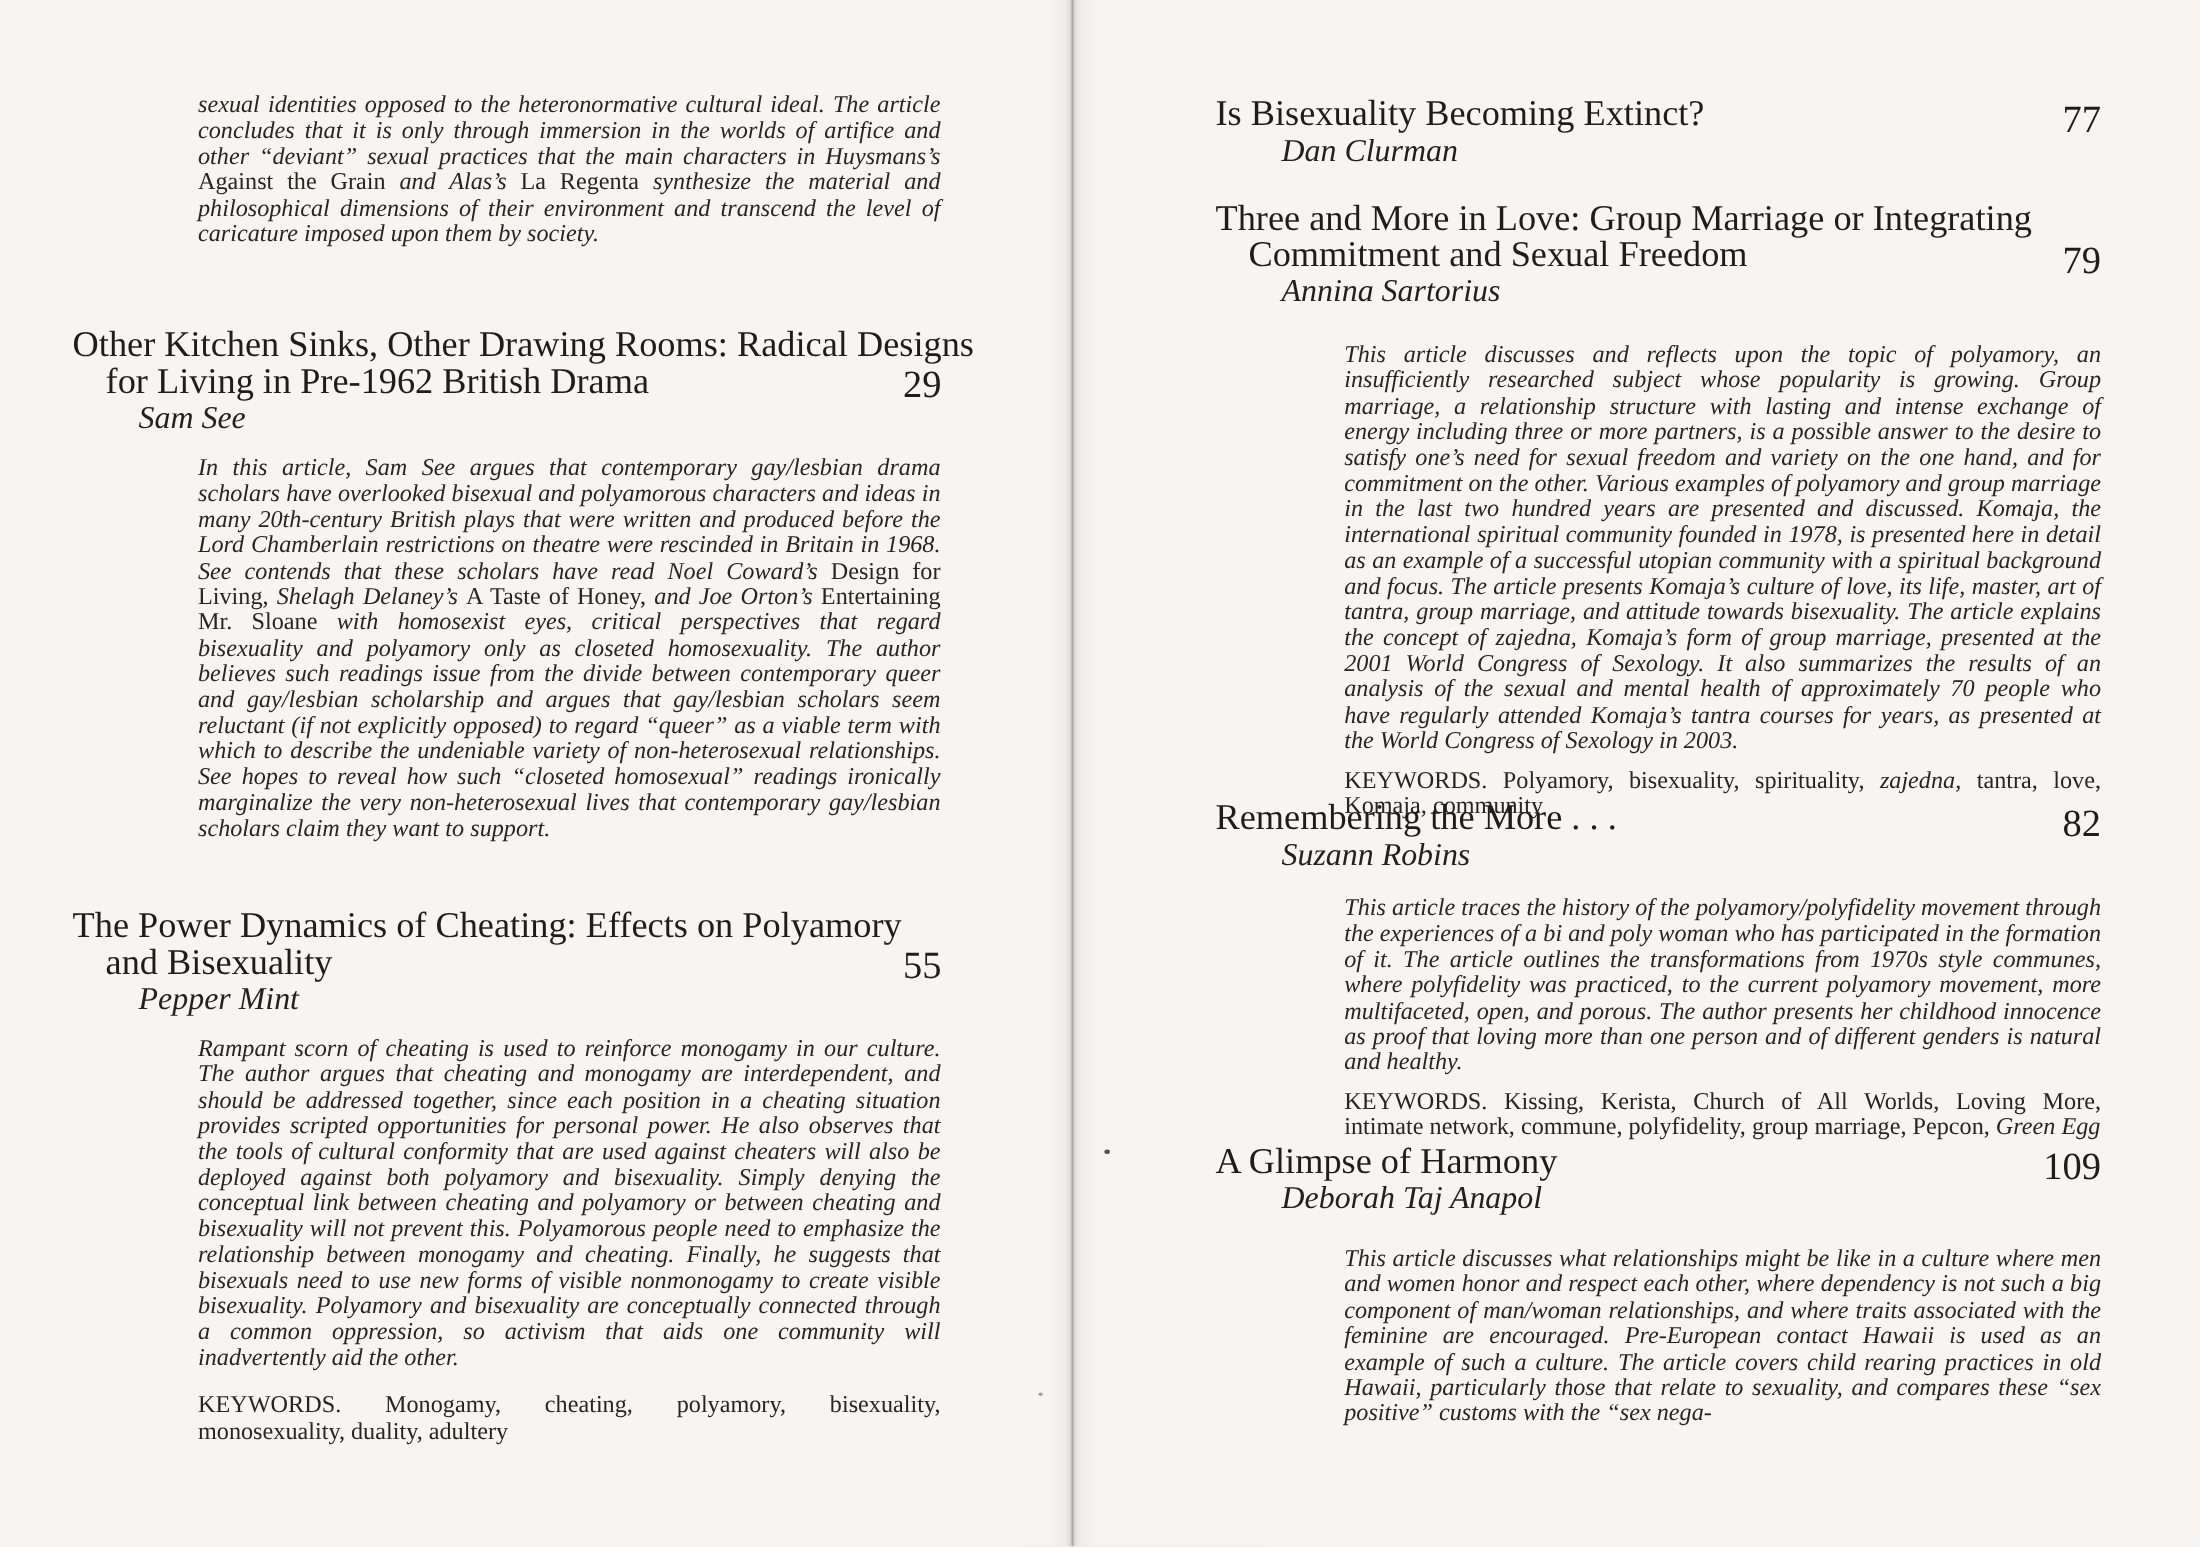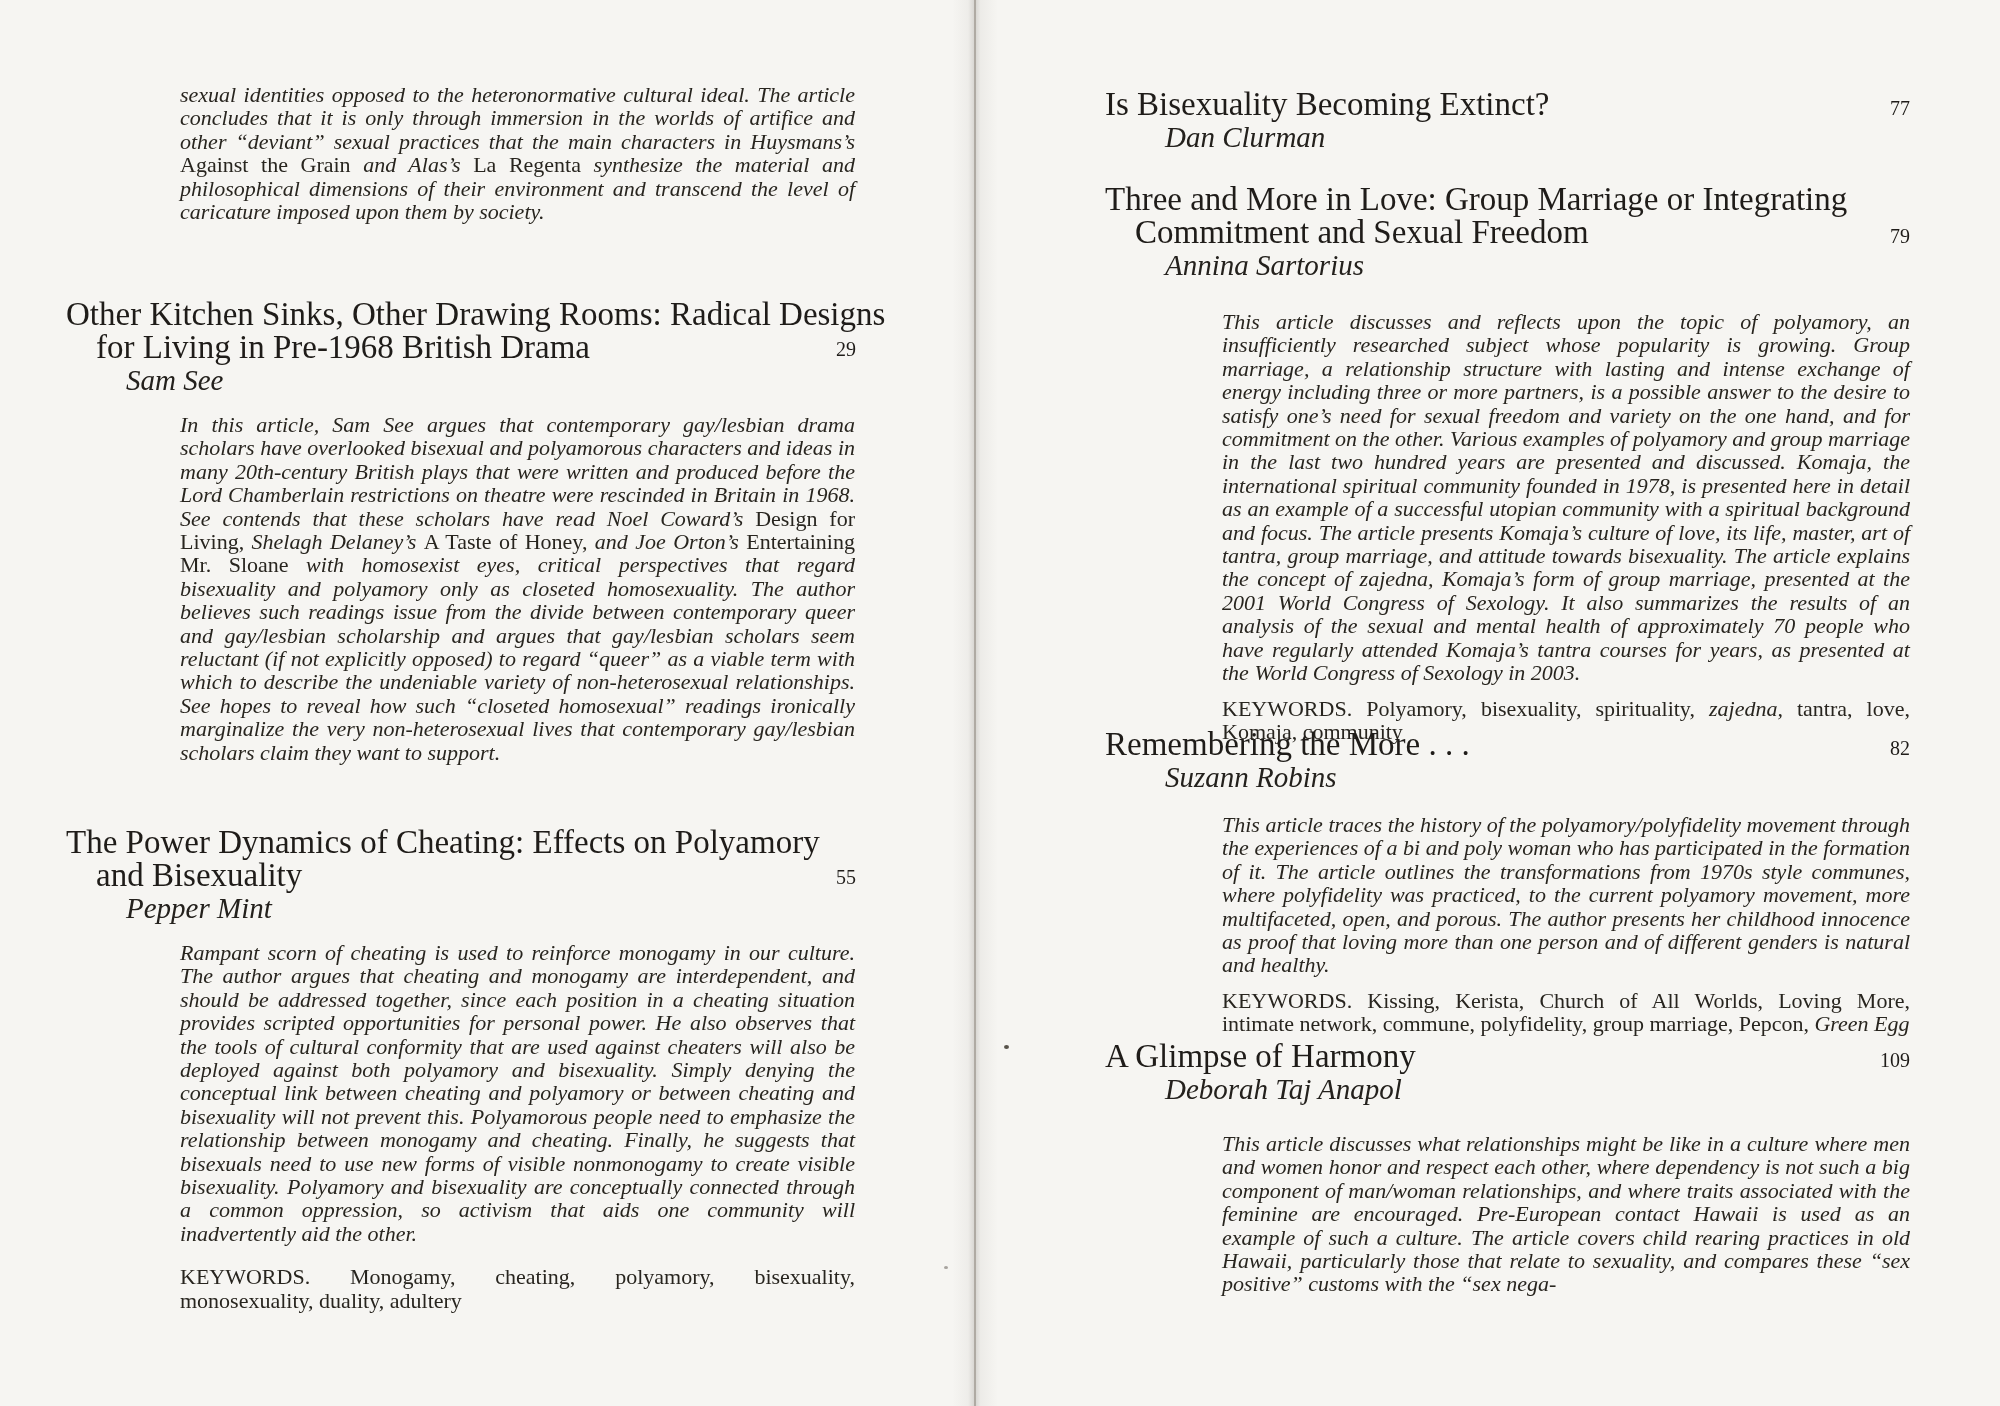--- a/index.html
+++ b/index.html
@@ -26,21 +26,21 @@
     margin: 0;
     font-size: 29px;
     line-height: 33px;
     font-style: italic;
     white-space: nowrap;
     color: #24211d;
   }
   .pagenum {
     position: absolute;
     margin: 0;
-    font-size: 20px;
+    font-size: 35px;
     line-height: 33px;
     text-align: right;
     color: #1f1c19;
   }
   .body-block { position: absolute; }
   .abs, .kw {
     margin: 0;
     font-size: 22px;
     line-height: 23.4px;
     text-align: justify;
@@ -79,21 +79,21 @@
   <div class="gutter-shadow"></div>
   <div class="gutter-line"></div>
   <div class="speck speck-1"></div>
   <div class="speck speck-2"></div>
 
   <section class="body-block" style="left:180px; top:83px; width:675px">
     <p class="abs"><span class="seg-i">sexual identities opposed to the heteronormative cultural ideal. The article concludes that it is only through immersion in the worlds of artifice and other “deviant” sexual practices that the main characters in Huysmans’s </span><span class="seg-r">Against the Grain</span><span class="seg-i"> and Alas’s </span><span class="seg-r">La Regenta</span><span class="seg-i"> synthesize the material and philosophical dimensions of their environment and transcend the level of caricature imposed upon them by society.</span></p>
   </section>
 
   <h2 class="title" style="left:66px; top:298px">Other Kitchen Sinks, Other Drawing Rooms: Radical Designs</h2>
-  <h2 class="title" style="left:96px; top:331px">for Living in Pre-1968 British Drama</h2>
+  <h2 class="title" style="left:96px; top:331px">for Living in Pre-1962 British Drama</h2>
   <div class="pagenum" style="left:760px; top:333px; width:96px">29</div>
   <div class="author" style="left:126px; top:364px">Sam See</div>
 
   <section class="body-block" style="left:180px; top:413px; width:675px">
     <p class="abs"><span class="seg-i">In this article, Sam See argues that contemporary gay/lesbian drama scholars have overlooked bisexual and polyamorous characters and ideas in many 20th-century British plays that were written and produced before the Lord Chamberlain restrictions on theatre were rescinded in Britain in 1968. See contends that these scholars have read Noel Coward’s </span><span class="seg-r">Design for Living,</span><span class="seg-i"> Shelagh Delaney’s </span><span class="seg-r">A Taste of Honey,</span><span class="seg-i"> and Joe Orton’s </span><span class="seg-r">Entertaining Mr. Sloane</span><span class="seg-i"> with homosexist eyes, critical perspectives that regard bisexuality and polyamory only as closeted homosexuality. The author believes such readings issue from the divide between contemporary queer and gay/lesbian scholarship and argues that gay/lesbian scholars seem reluctant (if not explicitly opposed) to regard “queer” as a viable term with which to describe the undeniable variety of non-heterosexual relationships. See hopes to reveal how such “closeted homosexual” readings ironically marginalize the very non-heterosexual lives that contemporary gay/lesbian scholars claim they want to support.</span></p>
   </section>
 
   <h2 class="title" style="left:66px; top:826px">The Power Dynamics of Cheating: Effects on Polyamory</h2>
   <h2 class="title" style="left:96px; top:859px">and Bisexuality</h2>
   <div class="pagenum" style="left:760px; top:861px; width:96px">55</div>

